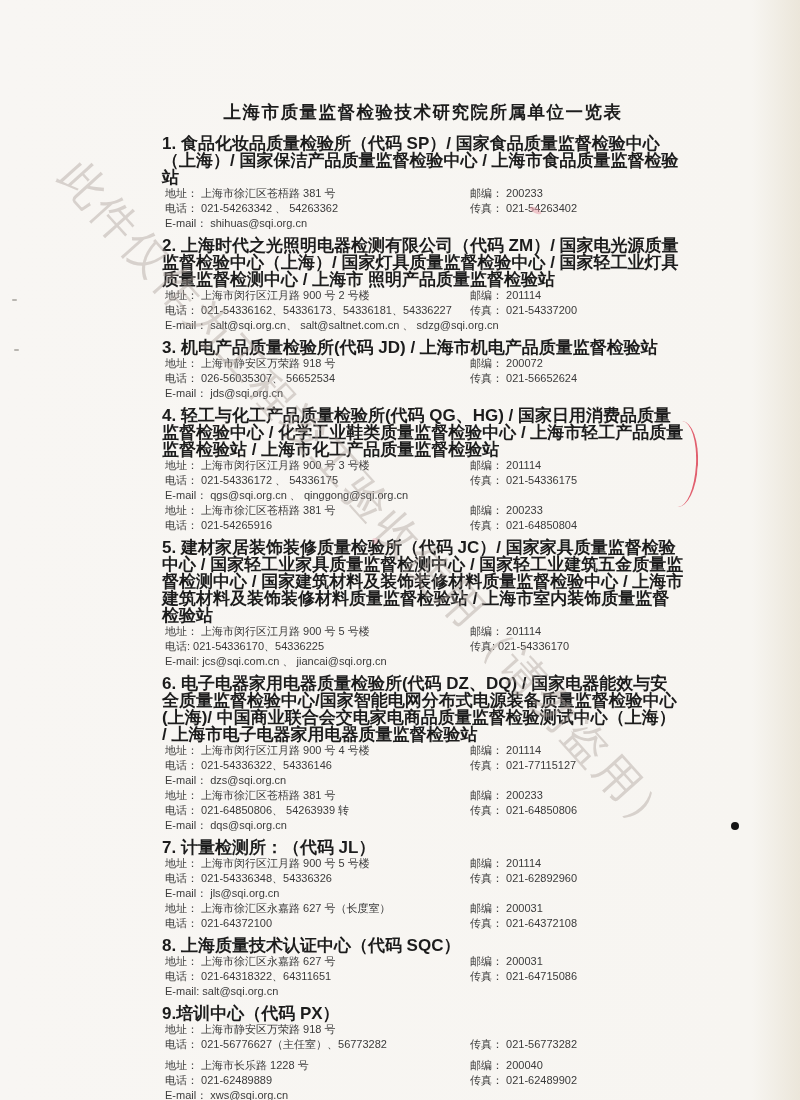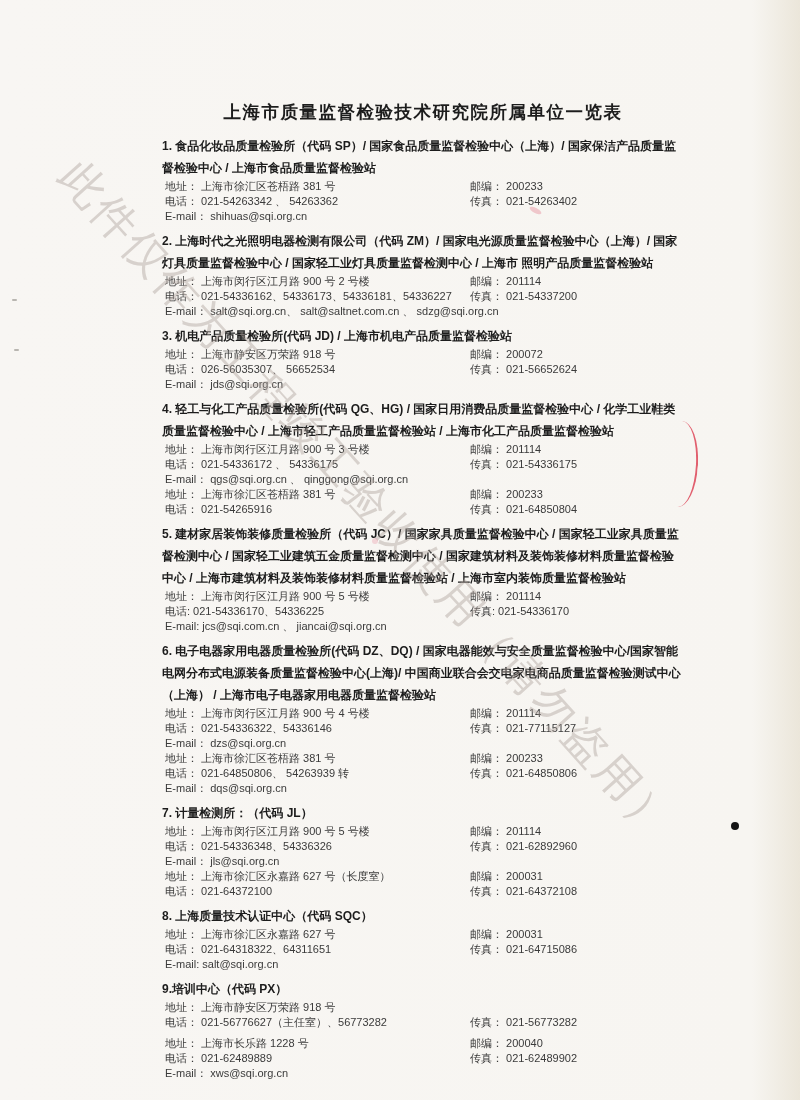--- a/index.html
+++ b/index.html
@@ -11,21 +11,21 @@
   .page {
     position:relative; width:800px; height:1100px; overflow:hidden;
     background:linear-gradient(90deg,#f8f6f3 0%, #f7f5f1 94%, #ebe6da 100%);
   }
   .content { position:absolute; left:162px; top:100px; width:522px; z-index:2; }
   .doc-title {
     text-align:center; font-size:17.5px; font-weight:bold; letter-spacing:1.5px;
     color:#1d1d1d; margin-bottom:11px; white-space:nowrap;
   }
   .section { margin-bottom:6px; }
-  .sec-title { font-weight:bold; font-size:12px; line-height:22px; color:#1c1c1c; }
+  .sec-title { font-weight:bold; font-size:17px; line-height:17px; color:#1c1c1c; }
   .row { position:relative; font-size:11px; line-height:15px; color:#3a3a3a; padding-left:3px; }
   .row-left { white-space:nowrap; }
   .row-right { position:absolute; left:308px; top:0; white-space:nowrap; }
   .seg.u { text-underline-offset:2px; }
   .watermark {
     position:absolute; left:90px; top:148px; z-index:3;
     transform:rotate(48deg); transform-origin:0 0;
     font-family:"Liberation Serif","DejaVu Serif",serif;
     font-size:44px; letter-spacing:3px; white-space:nowrap;
     color:#aca09a; opacity:0.42; pointer-events:none;

